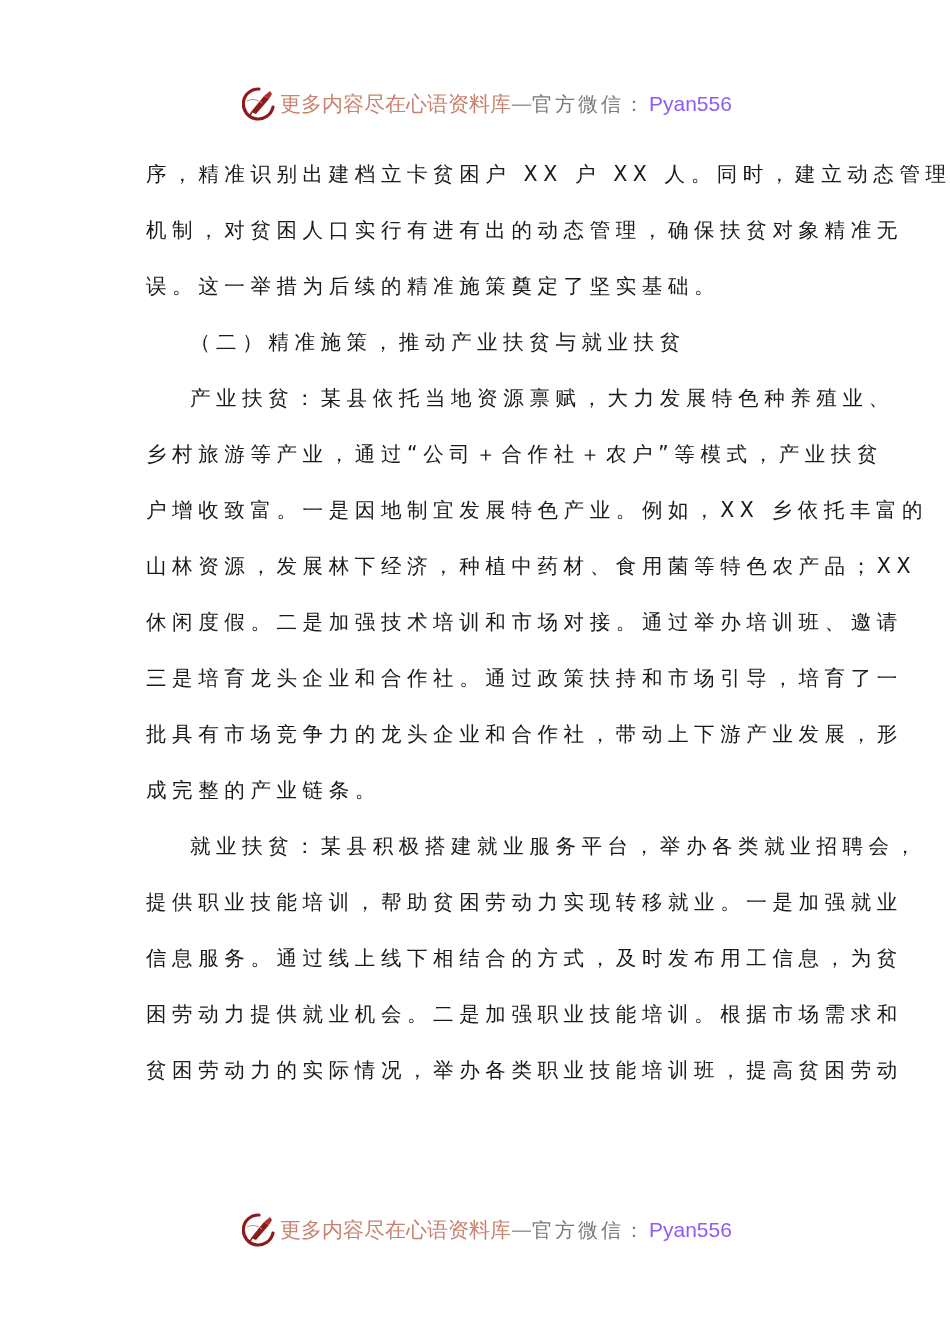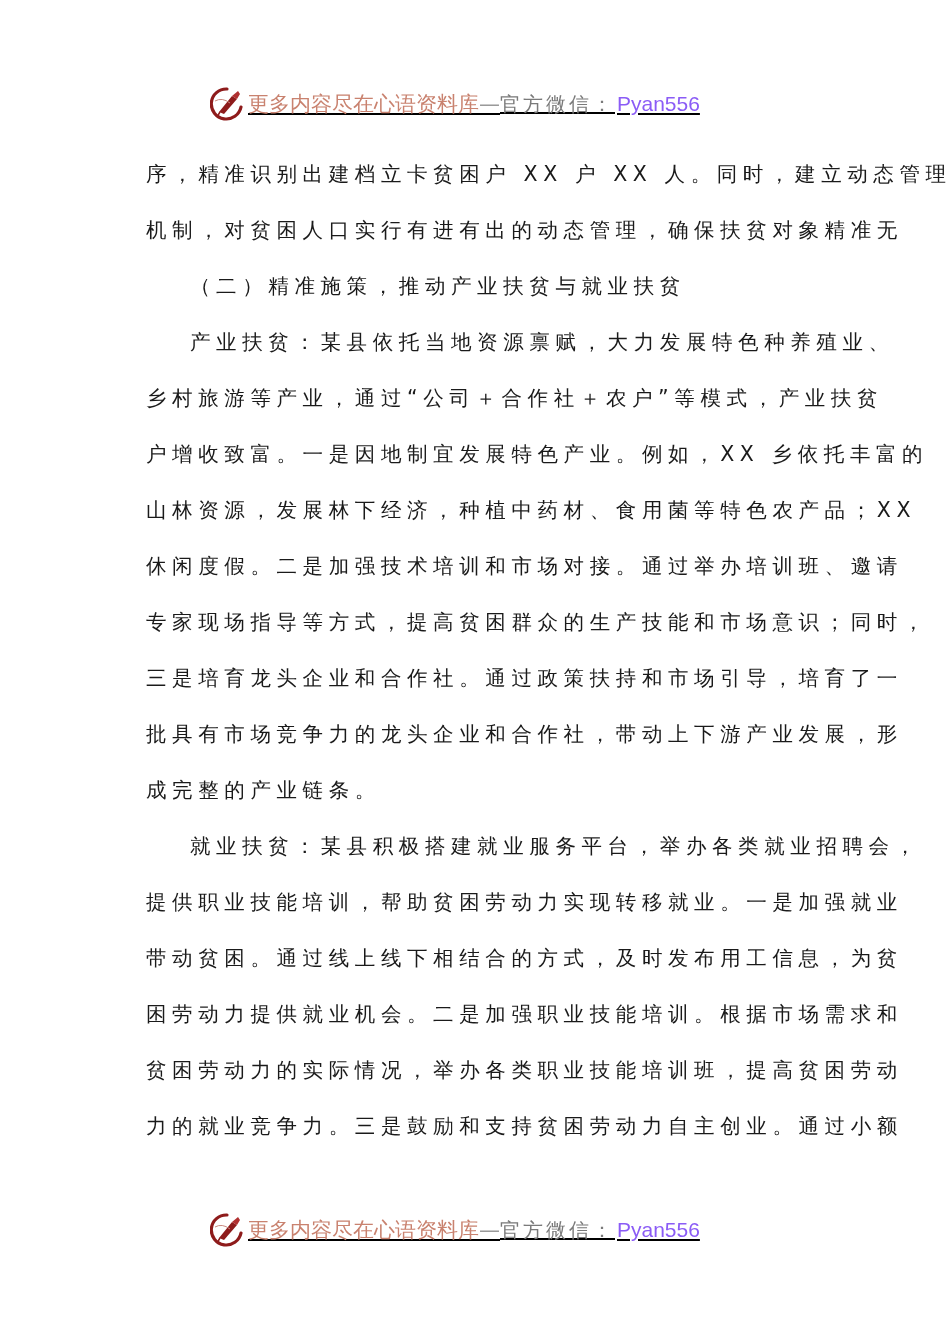--- a/index.html
+++ b/index.html
@@ -9,26 +9,25 @@
     }
     body {
       width: 950px;
       height: 1344px;
       position: relative;
       overflow: hidden;
       font-family: "DejaVu Sans", "Liberation Sans", sans-serif;
     }
     .banner {
       position: absolute;
-      left: 210px;
+      left: 242px;
       height: 40px;
       display: flex;
       align-items: center;
       white-space: nowrap;
-      text-decoration: underline;
     }
     .banner.top { top: 84px; }
     .banner.bottom { top: 1210px; }
     .logo {
       width: 34px;
       height: 34px;
       margin-right: 4px;
       flex: 0 0 auto;
     }
     .banner-main {
@@ -87,43 +86,42 @@
   <span class="banner-main">更多内容尽在心语资料库</span>
   <span class="banner-dash">—</span>
   <span class="banner-wechat">官方微信：</span>
   <span class="banner-id">Pyan556</span>
 </div>
 
 <div class="content">
   <div>
     <div class="line">序，精准识别出建档立卡贫困户 XX 户 XX 人。同时，建立动态管理</div>
     <div class="line">机制，对贫困人口实行有进有出的动态管理，确保扶贫对象精准无</div>
+    <div class="line">误。这一举措为后续的精准施策奠定了坚实基础。</div>
   </div>
 
   <div class="line heading">（二）精准施策，推动产业扶贫与就业扶贫</div>
 
   <div>
     <div class="line indent">产业扶贫：某县依托当地资源禀赋，大力发展特色种养殖业、</div>
     <div class="line">乡村旅游等产业，通过“公司＋合作社＋农户”等模式，产业扶贫</div>
     <div class="line">户增收致富。一是因地制宜发展特色产业。例如，XX 乡依托丰富的</div>
     <div class="line">山林资源，发展林下经济，种植中药材、食用菌等特色农产品；XX</div>
     <div class="line">休闲度假。二是加强技术培训和市场对接。通过举办培训班、邀请</div>
-    <div class="line">专家现场指导等方式，提高贫困群众的生产技能和市场意识；同时，</div>
     <div class="line">三是培育龙头企业和合作社。通过政策扶持和市场引导，培育了一</div>
     <div class="line">批具有市场竞争力的龙头企业和合作社，带动上下游产业发展，形</div>
     <div class="line">成完整的产业链条。</div>
   </div>
 
   <div>
     <div class="line indent">就业扶贫：某县积极搭建就业服务平台，举办各类就业招聘会，</div>
     <div class="line">提供职业技能培训，帮助贫困劳动力实现转移就业。一是加强就业</div>
-    <div class="line">带动贫困。通过线上线下相结合的方式，及时发布用工信息，为贫</div>
+    <div class="line">信息服务。通过线上线下相结合的方式，及时发布用工信息，为贫</div>
     <div class="line">困劳动力提供就业机会。二是加强职业技能培训。根据市场需求和</div>
     <div class="line">贫困劳动力的实际情况，举办各类职业技能培训班，提高贫困劳动</div>
-    <div class="line">力的就业竞争力。三是鼓励和支持贫困劳动力自主创业。通过小额</div>
   </div>
 </div>
 
 <div class="banner bottom">
   <svg class="logo" viewBox="0 0 34 34">
     <path d="M17 2 A15 15 0 1 0 31 20" fill="none" stroke="#8e1b1b" stroke-width="3.2" stroke-linecap="round"></path>
     <path d="M9 25 L22 9 L27 12 L14 27 Z" fill="#8e1b1b"></path>
     <path d="M22 9 L28 4 L30 7 L27 12 Z" fill="#b03030"></path>
     <path d="M10 25 L7 30" stroke="#8e1b1b" stroke-width="1.5"></path>
     <path d="M5 14 Q12 10 20 16" fill="none" stroke="#c98a80" stroke-width="1"></path>

